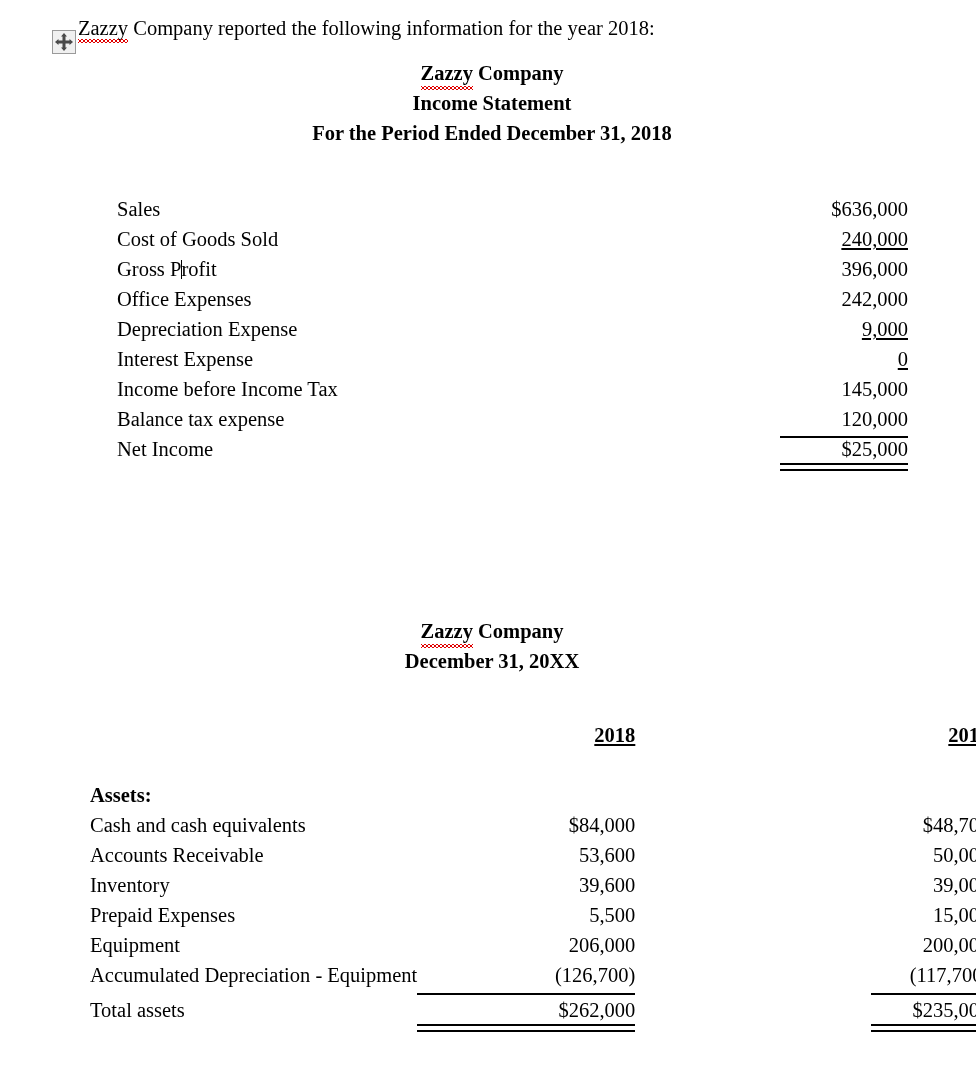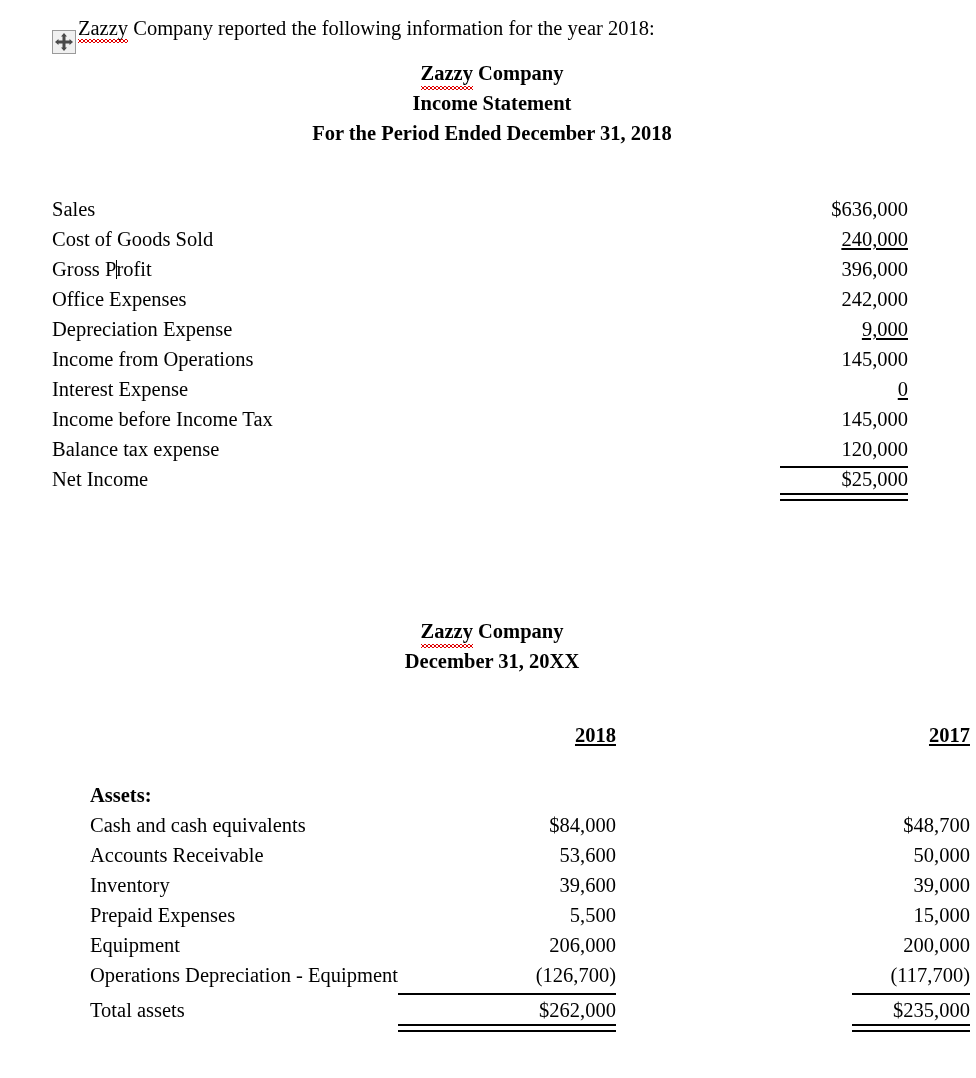--- a/index.html
+++ b/index.html
@@ -122,21 +122,21 @@
     height: 19px;
     background: #000;
     vertical-align: -3px;
     margin: 0 -0.5px;
   }
 
   
   #income-statement { left: 0; top: 58px; width: 976px; }
   #income-statement .stmt-title { padding-left: 8px; }
   #income-statement table.ledger { margin-top: 16px; width: 976px; }
-  #income-statement td.label  { padding-left: 52px; }
+  #income-statement td.label  { padding-left: 117px; }
   #income-statement td.amount { padding-right: 68px; width: 200px; }
 
   
   #balance-sheet { left: 0; top: 616px; width: 976px; }
   #balance-sheet .stmt-title { padding-left: 8px; }
   #balance-sheet table.ledger { margin-top: 14px; width: 976px; }
   #balance-sheet td.label { padding-left: 90px; }
   #balance-sheet td.amount { width: 220px; padding-right: 0; }
   #balance-sheet td.col-2018 { padding-right: 236px; }
   #balance-sheet td.col-2017 { padding-right: 63px; }
@@ -195,24 +195,20 @@
       <tr>
         <td class="label">Office Expenses</td>
         <td class="amount">242,000</td>
       </tr>
 
       <tr>
         <td class="label">Depreciation Expense</td>
         <td class="amount"><span class="u-line">9,000</span></td>
       </tr>
 
-      <tr>
-        <td class="label">Income from Operations</td>
-        <td class="amount">145,000</td>
-      </tr>
 
       <tr>
         <td class="label">Interest Expense</td>
         <td class="amount"><span class="u-line">0</span></td>
       </tr>
 
       <tr>
         <td class="label">Income before Income Tax</td>
         <td class="amount">145,000</td>
       </tr>
@@ -287,21 +283,21 @@
         <td class="amount col-2017">15,000</td>
       </tr>
 
       <tr>
         <td class="label indent-1">Equipment</td>
         <td class="amount col-2018">206,000</td>
         <td class="amount col-2017">200,000</td>
       </tr>
 
       <tr>
-        <td class="label indent-1">Operations Depreciation - Equipment</td>
+        <td class="label indent-1">Accumulated Depreciation - Equipment</td>
         <td class="amount col-2018"><span style="display:inline-block;min-width:218px;text-align:right;border-bottom:2px solid #000000;padding-bottom:3px;">(126,700)</span></td>
         <td class="amount col-2017"><span style="display:inline-block;min-width:118px;text-align:right;border-bottom:2px solid #000;padding-bottom:3px;">(117,700)</span></td>
       </tr>
 
       <tr>
         <td class="label indent-2">Total assets</td>
         <td class="amount col-2018"><span class="dbl-bottom" style="display:inline-block;min-width:218px;text-align:right;">$262,000</span></td>
         <td class="amount col-2017"><span class="dbl-bottom" style="display:inline-block;min-width:118px;text-align:right;">$235,000</span></td>
       </tr>
     </tbody>

